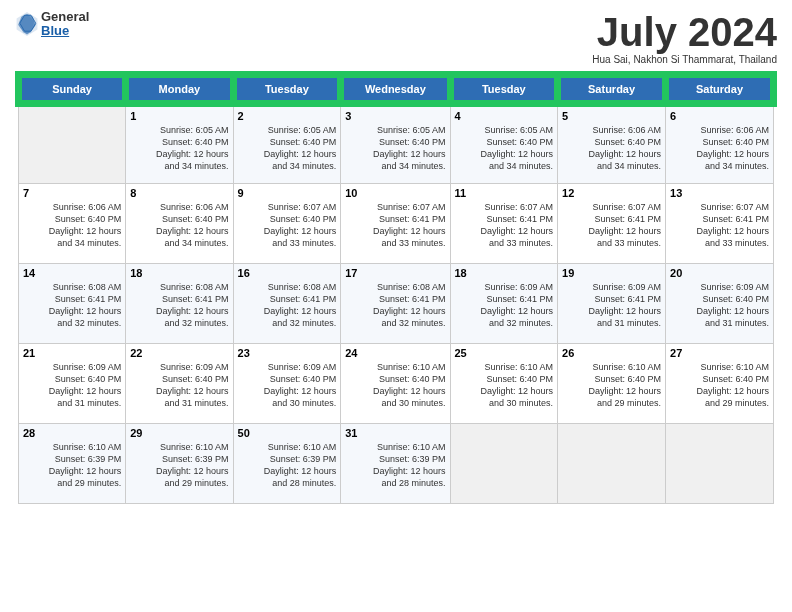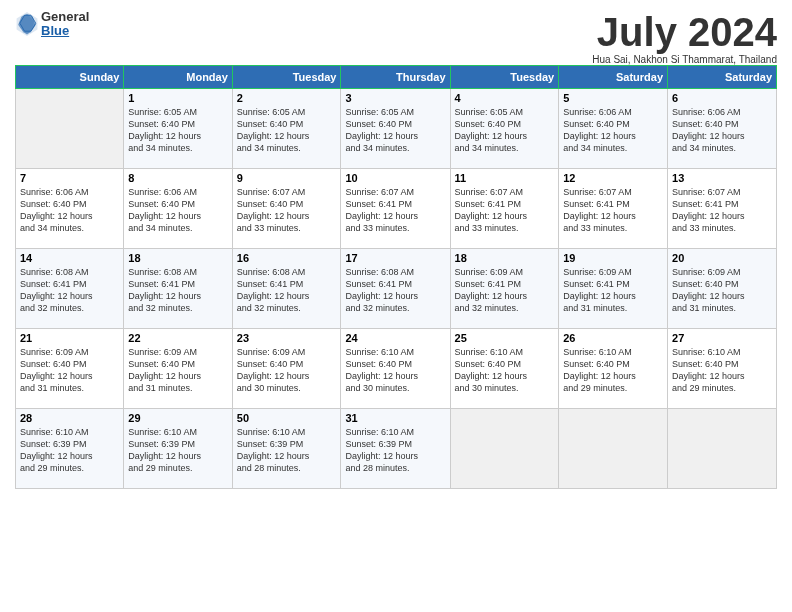--- a/index.html
+++ b/index.html
@@ -11,20 +11,21 @@
       overflow: hidden;
     }
     .container {
       width: 792px;
       padding: 10px 15px;
     }
     .header {
       display: flex;
       justify-content: space-between;
       align-items: flex-start;
+      margin-bottom: 6px;
     }
     .logo {
       display: flex;
       align-items: center;
     }
     .logo-text {
       display: flex;
       flex-direction: column;
       font-size: 13px;
       font-weight: bold;
@@ -52,42 +53,43 @@
     }
     table {
       width: 100%;
       border-collapse: collapse;
       font-size: 10px;
     }
     thead tr th {
       background-color: #2e6db4;
       color: white;
       padding: 5px 4px;
-      text-align: right;
+      text-align: center;
       font-size: 11px;
       font-weight: bold;
-      border: 1px solid #22c55e;
+      border: 7px solid #22c55e;
     }
     tbody tr td {
       border: 1px solid #ccc;
       vertical-align: top;
       padding: 3px 4px;
       height: 80px;
       width: 113px;
     }
     .day-num {
       font-weight: bold;
       font-size: 11px;
       display: block;
       margin-bottom: 2px;
     }
     .day-info {
       font-size: 9px;
       color: #333;
       line-height: 1.35;
+      text-align: right;
     }
     tbody tr:nth-child(odd) td {
       background-color: #f5f8fc;
     }
     tbody tr:nth-child(even) td {
       background-color: #ffffff;
     }
     .empty-cell {
       background-color: #f0f0f0 !important;
     }
@@ -115,21 +117,21 @@
     </div>
   </div>
 
   <table>
     <thead>
       <tr>
 
       <th>Sunday</th>
           <th>Monday</th>
           <th>Tuesday</th>
-          <th>Thursday</th>
+          <th>Wednesday</th>
           <th>Tuesday</th>
           <th>Saturday</th>
           <th>Saturday</th>
         </tr>
     </thead>
     <tbody id="calendar-body">
     <tr>
           <td class="empty-cell"></td>
           <td>
             <span class="day-num">1</span>

